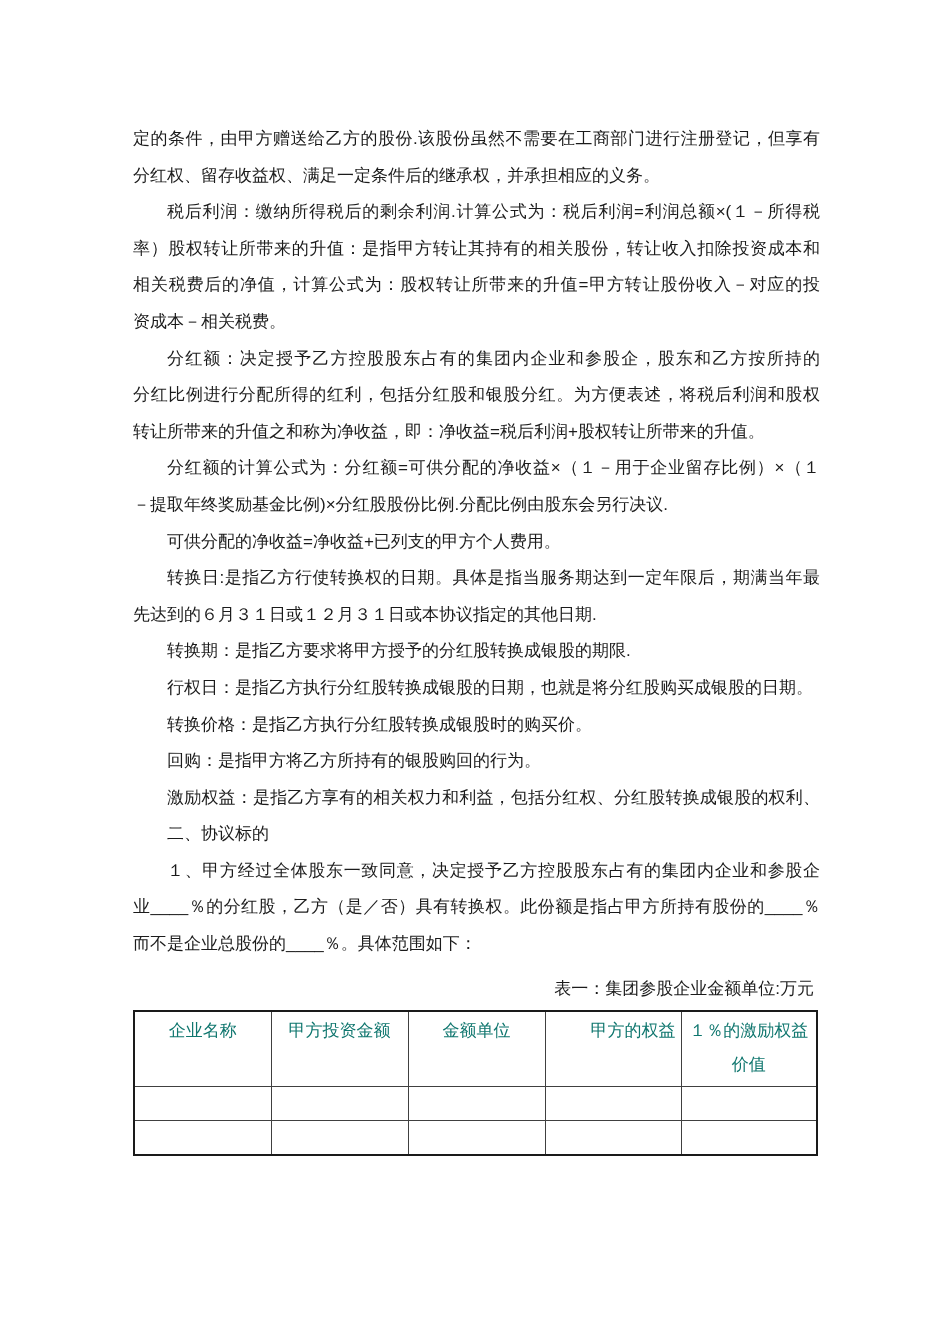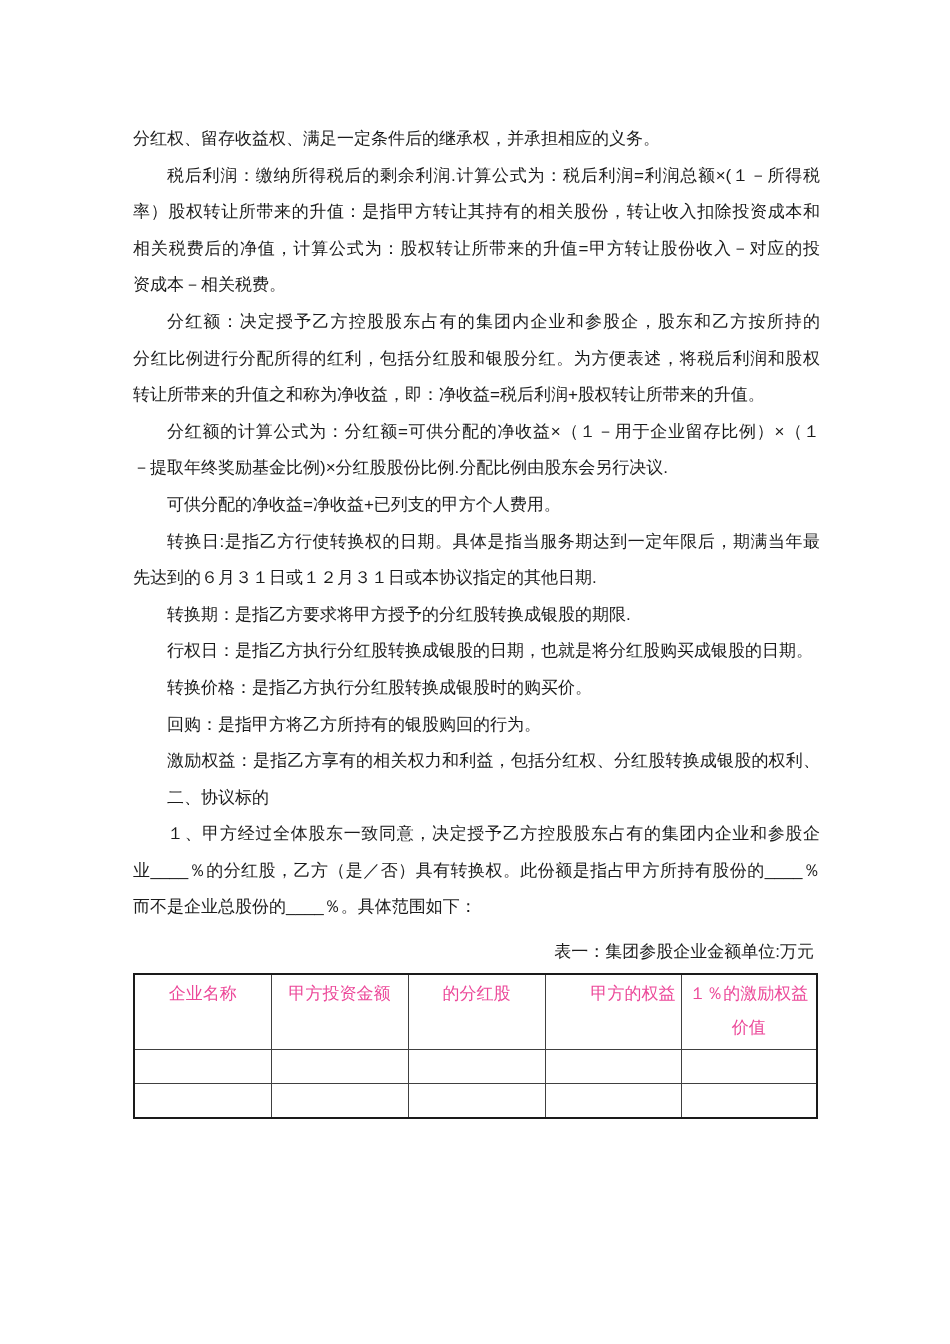--- a/index.html
+++ b/index.html
@@ -40,21 +40,21 @@
     width:683px;
     margin-top:6px;
     border-collapse:collapse;
     table-layout:fixed;
     border:2px solid #1a1a1a;
   }
   table.grid th, table.grid td{
     border:1px solid #404040;
     font-weight:normal;
     font-size:17px;
-    color:#ec4899;
+    color:#0f766e;
     padding:2px 5px;
     overflow:hidden;
   }
   table.grid th{
     height:70px;
     vertical-align:top;
     line-height:34px;
   }
   table.grid td{
     height:29px;
@@ -62,20 +62,21 @@
   .al-c{text-align:center;}
   .al-l{text-align:center;}
   .al-r{text-align:right;}
 </style>
 </head>
 <body>
 
 <div class="page">
 
   <div class="textblock">
+    <div class="ln j">定的条件，由甲方赠送给乙方的股份.该股份虽然不需要在工商部门进行注册登记，但享有</div>
     <div class="ln">分红权、留存收益权、满足一定条件后的继承权，并承担相应的义务。</div>
     <div class="ln j ind">税后利润：缴纳所得税后的剩余利润.计算公式为：税后利润=利润总额×(１－所得税</div>
     <div class="ln j">率）股权转让所带来的升值：是指甲方转让其持有的相关股份，转让收入扣除投资成本和</div>
     <div class="ln j">相关税费后的净值，计算公式为：股权转让所带来的升值=甲方转让股份收入－对应的投</div>
     <div class="ln">资成本－相关税费。</div>
     <div class="ln j ind">分红额：决定授予乙方控股股东占有的集团内企业和参股企，股东和乙方按所持的</div>
     <div class="ln j">分红比例进行分配所得的红利，包括分红股和银股分红。为方便表述，将税后利润和股权</div>
     <div class="ln">转让所带来的升值之和称为净收益，即：净收益=税后利润+股权转让所带来的升值。</div>
     <div class="ln j ind">分红额的计算公式为：分红额=可供分配的净收益×（１－用于企业留存比例）×（１</div>
     <div class="ln">－提取年终奖励基金比例)×分红股股份比例.分配比例由股东会另行决议.</div>
@@ -103,21 +104,21 @@
       <col style="width:137px">
         <col style="width:137px">
         <col style="width:137px">
         <col style="width:136px">
         <col style="width:136px">
     </colgroup>
     <thead>
       <tr>
         <th class="al-c">企业名称</th>
         <th class="al-l">甲方投资金额</th>
-        <th class="al-c">的分红股</th>
+        <th class="al-c">金额单位</th>
         <th class="al-r">甲方的权益</th>
         <th class="al-l">１％的激励权益价值</th>
       </tr>
     </thead>
     <tbody>
       <tr>
         <td></td>
         <td></td>
         <td></td>
         <td></td>

